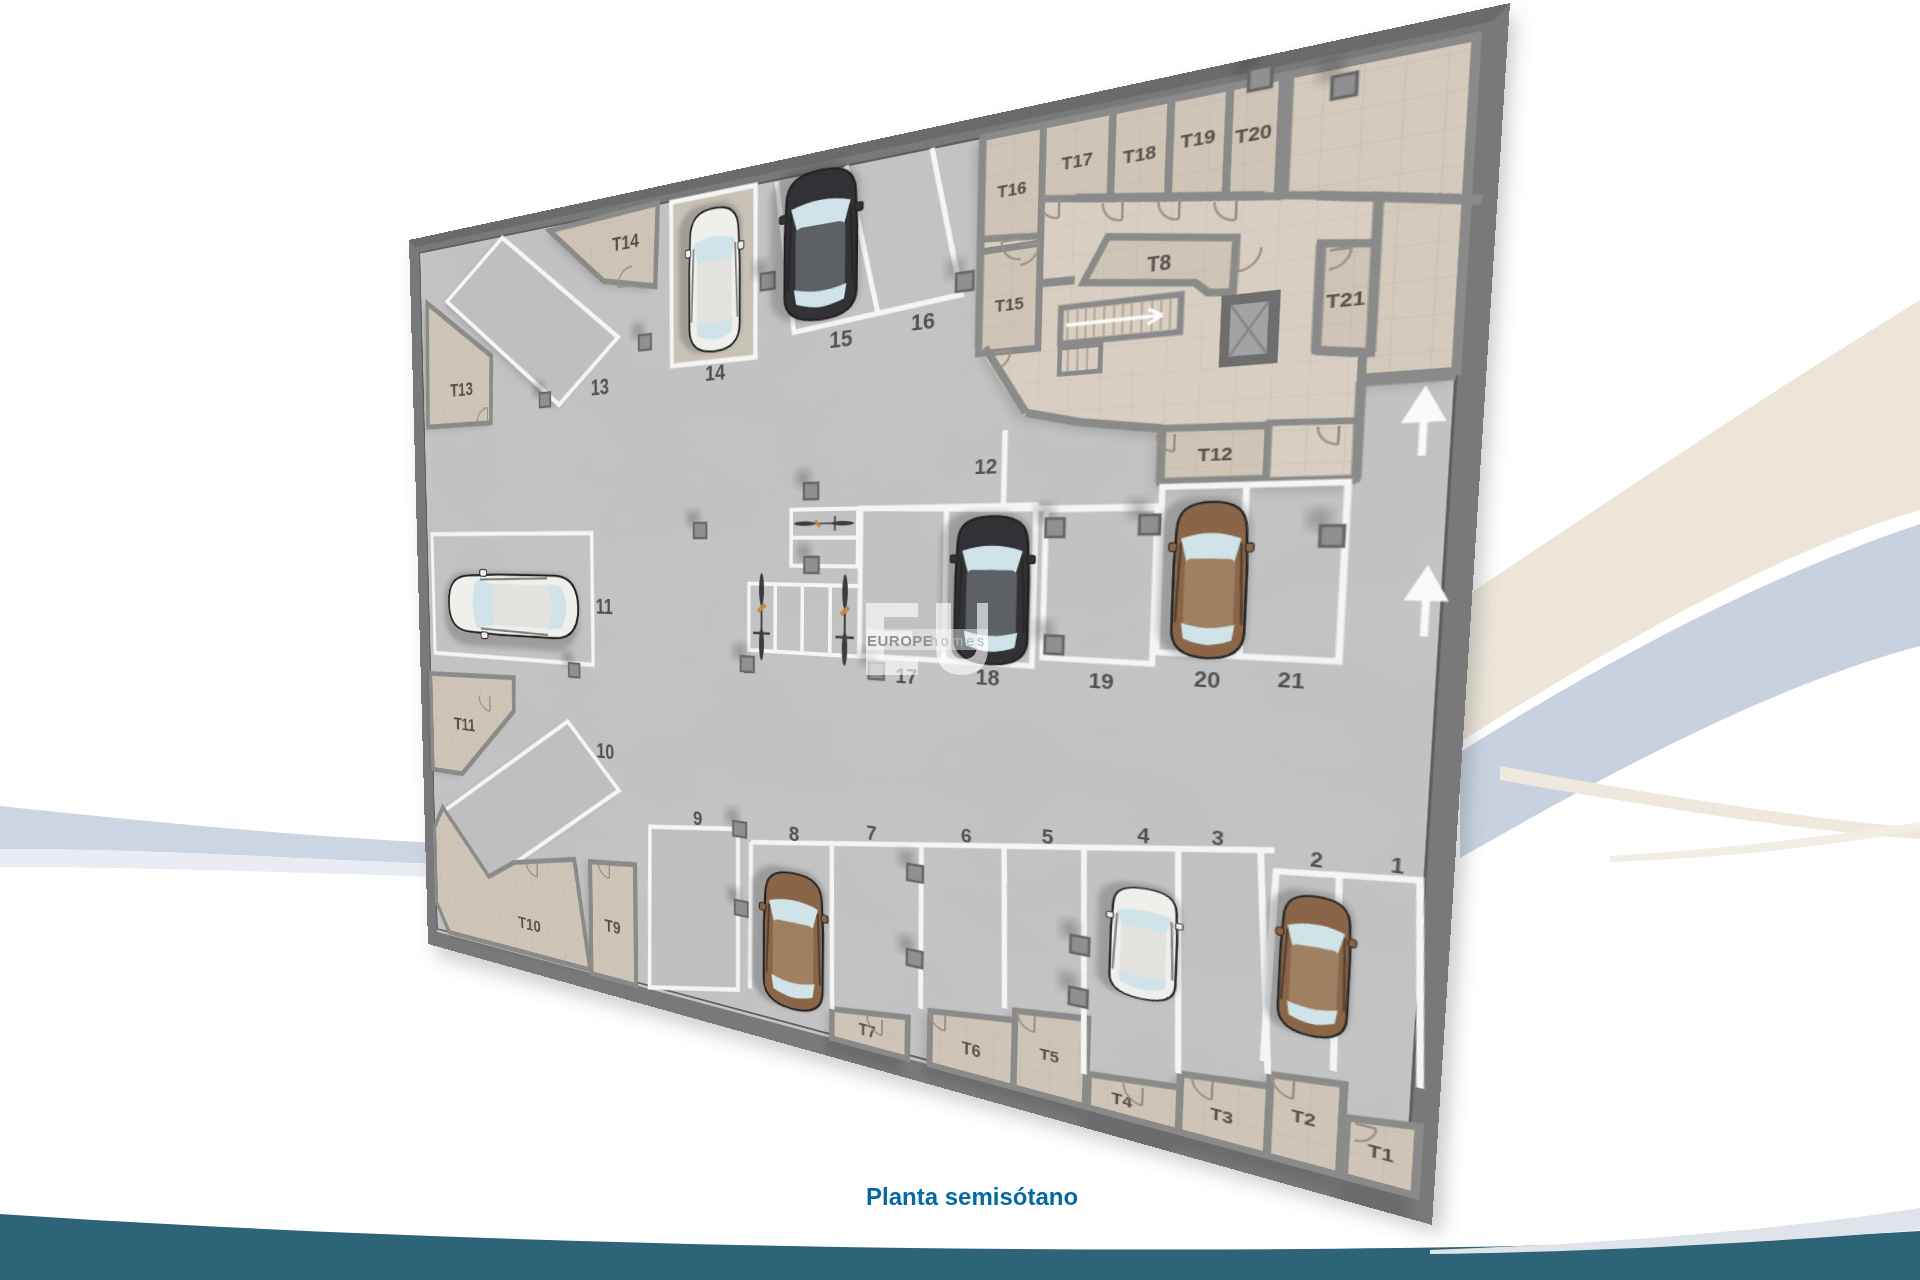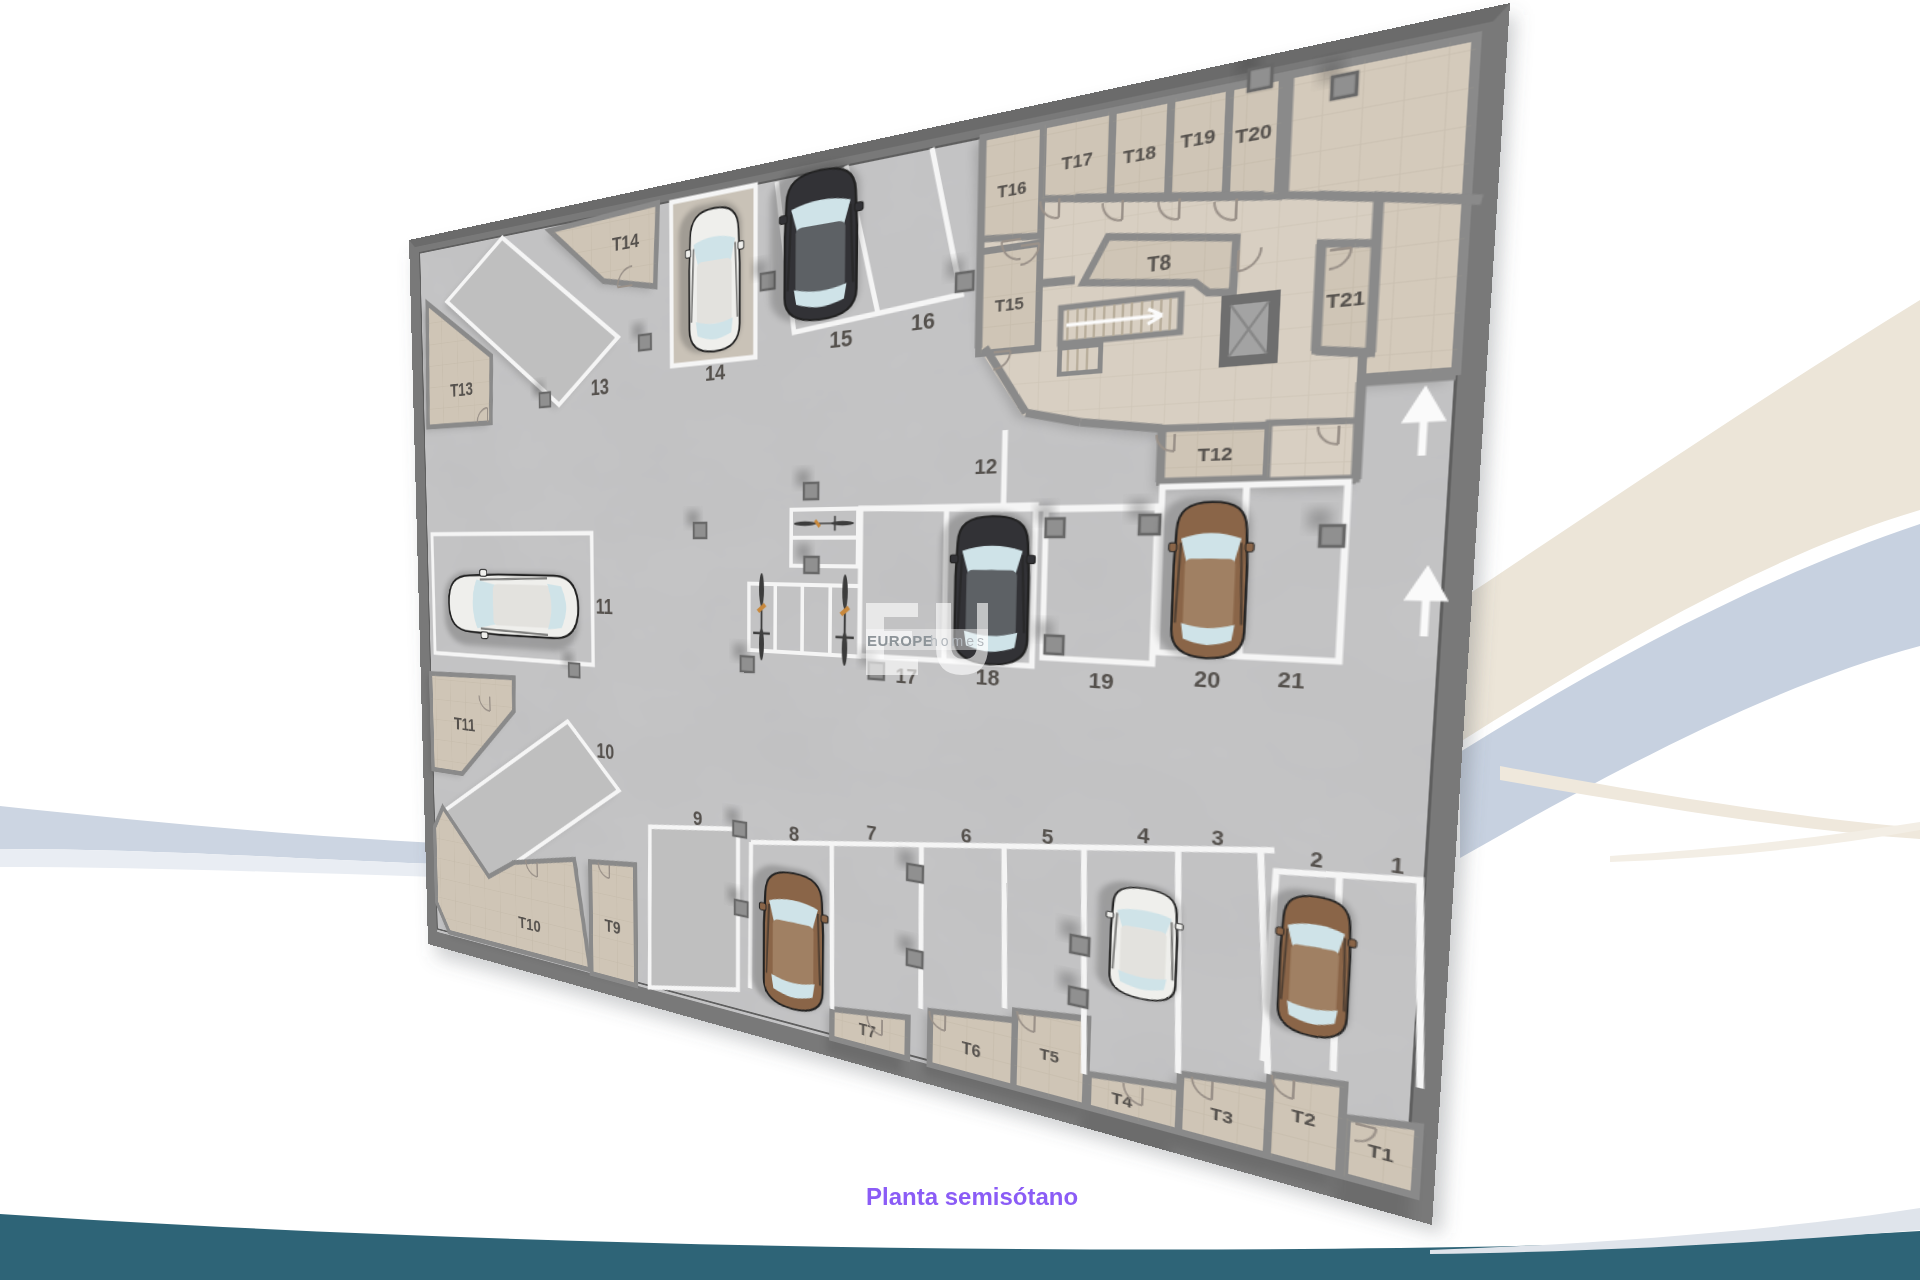--- a/index.html
+++ b/index.html
@@ -482,14 +482,14 @@
 <g fill="#ffffff" opacity="0.62">
 <path d="M0,2 h52 v14 h-34 v14 h28 v12 h-28 v16 h34 v16 h-52 Z"></path>
 <path d="M70,2 h15 v42 q0,14 13,14 q13,0 13,-14 v-42 h11 v44 q0,28 -26,28 q-26,0 -26,-28 Z"></path>
 </g>
 <rect x="0" y="28" width="122" height="21" fill="#ffffff" opacity="0.42"></rect>
 <text x="1" y="45" font-size="15" font-weight="bold" fill="#8d9499" letter-spacing="0.5" font-family="Liberation Sans,sans-serif">EUROPE</text>
 <text x="64" y="45" font-size="14" fill="#b3b8bd" letter-spacing="3" font-family="Liberation Sans,sans-serif">homes</text>
 </svg>
 </div>
 
-<div style="position:absolute;left:866px;top:1183px;color:#8b5cf6;font-size:24px;font-weight:bold;">Planta semisótano</div>
+<div style="position:absolute;left:866px;top:1183px;color:#0369a1;font-size:24px;font-weight:bold;">Planta semisótano</div>
 </div>
 
 </body></html>

